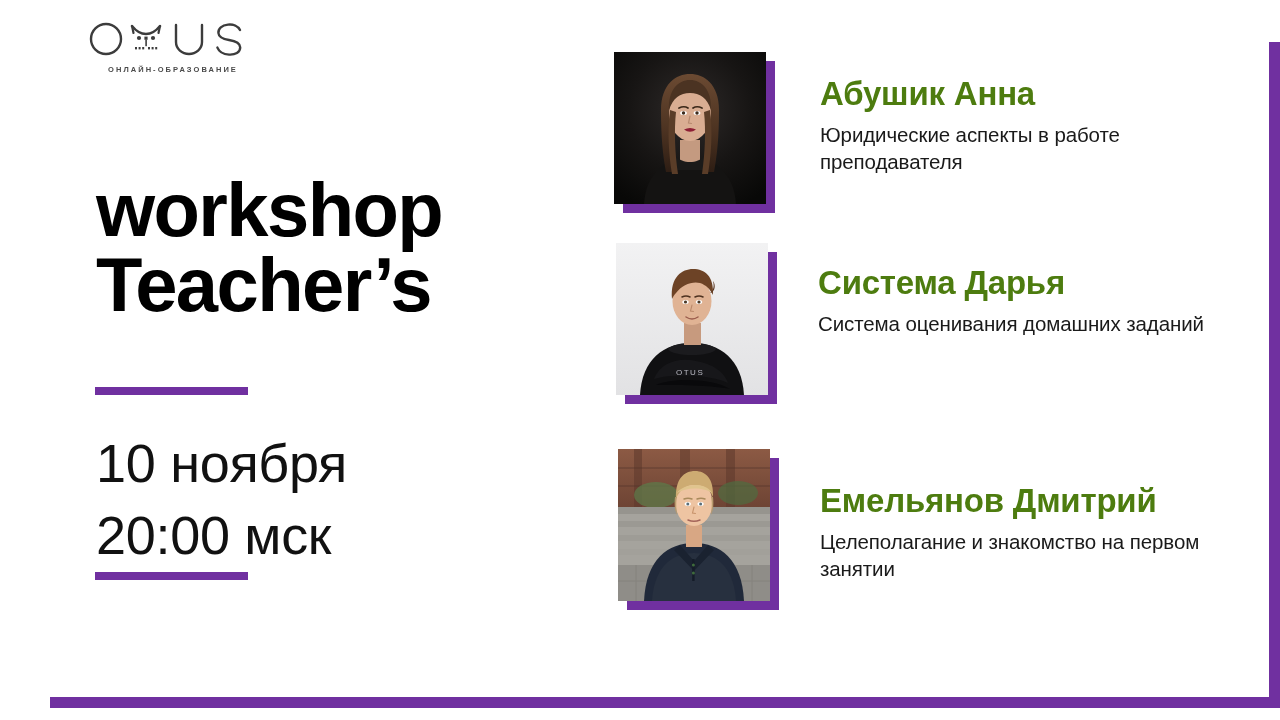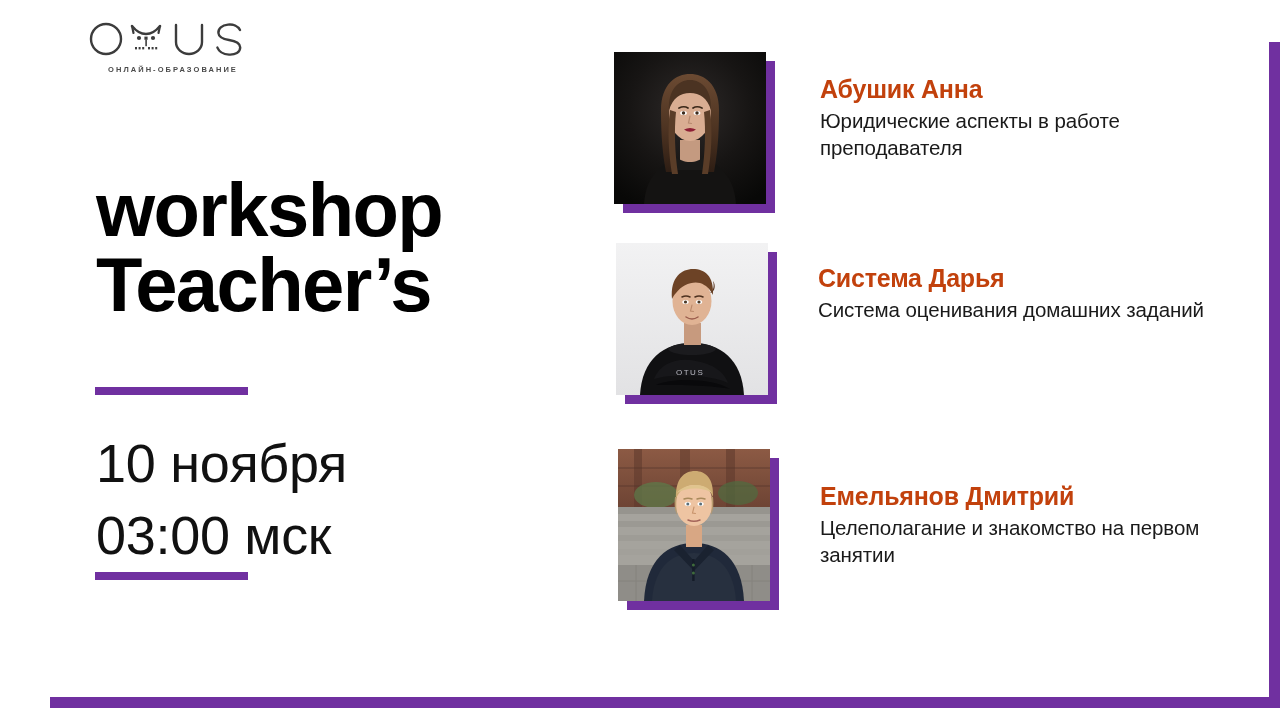--- a/index.html
+++ b/index.html
@@ -128,29 +128,29 @@
 
   .speaker-text {
     padding-left: 54px;
     padding-top: 24px;
     width: 400px;
   }
   .speaker-2 .speaker-text { padding-top: 22px; padding-left: 50px; }
   .speaker-3 .speaker-text { padding-top: 34px; padding-left: 50px; }
 
   .speaker-name {
-    font-size: 25px;
+    font-size: 33px;
     font-weight: 700;
-    color: #c2410c;
+    color: #4d7c0f;
     letter-spacing: -0.2px;
     line-height: 1.1;
     white-space: nowrap;
   }
   .speaker-topic {
-    margin-top: 3px;
+    margin-top: 9px;
     font-size: 20.5px;
     font-weight: 400;
     color: #1a1a1a;
     line-height: 1.32;
     letter-spacing: -0.1px;
   }
 </style>
 </head>
 <body>
 
@@ -189,21 +189,21 @@
 
   <div class="title">
     <div>workshop</div>
     <div>Teacher’s</div>
   </div>
 
   <div class="rule rule-top"></div>
 
   <div class="datetime">
     <div>10 ноября</div>
-    <div>03:00 мск</div>
+    <div>20:00 мск</div>
   </div>
 
   <div class="rule rule-bottom"></div>
 
   <div class="speaker speaker-1">
     <div class="photo-wrap">
       <div class="photo-shadow"></div>
       <div class="photo">
         <svg viewBox="0 0 152 152">
           <defs>

